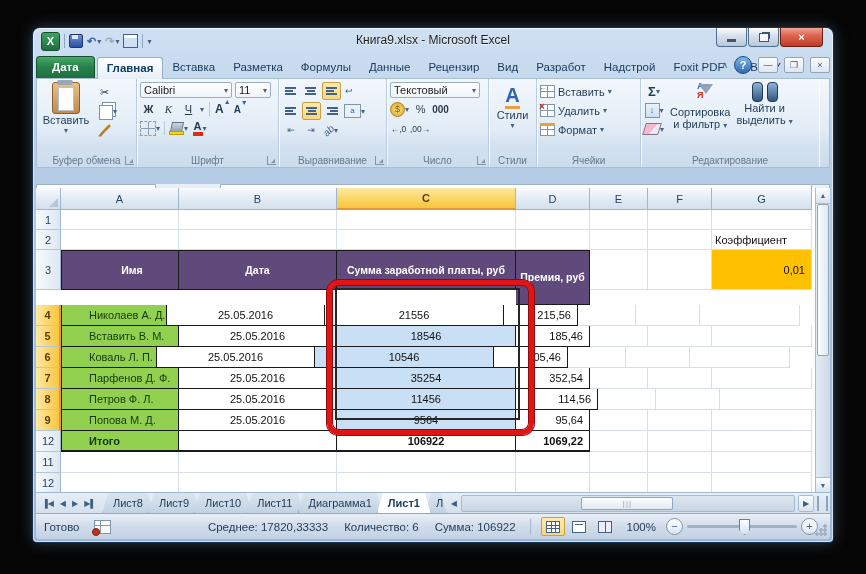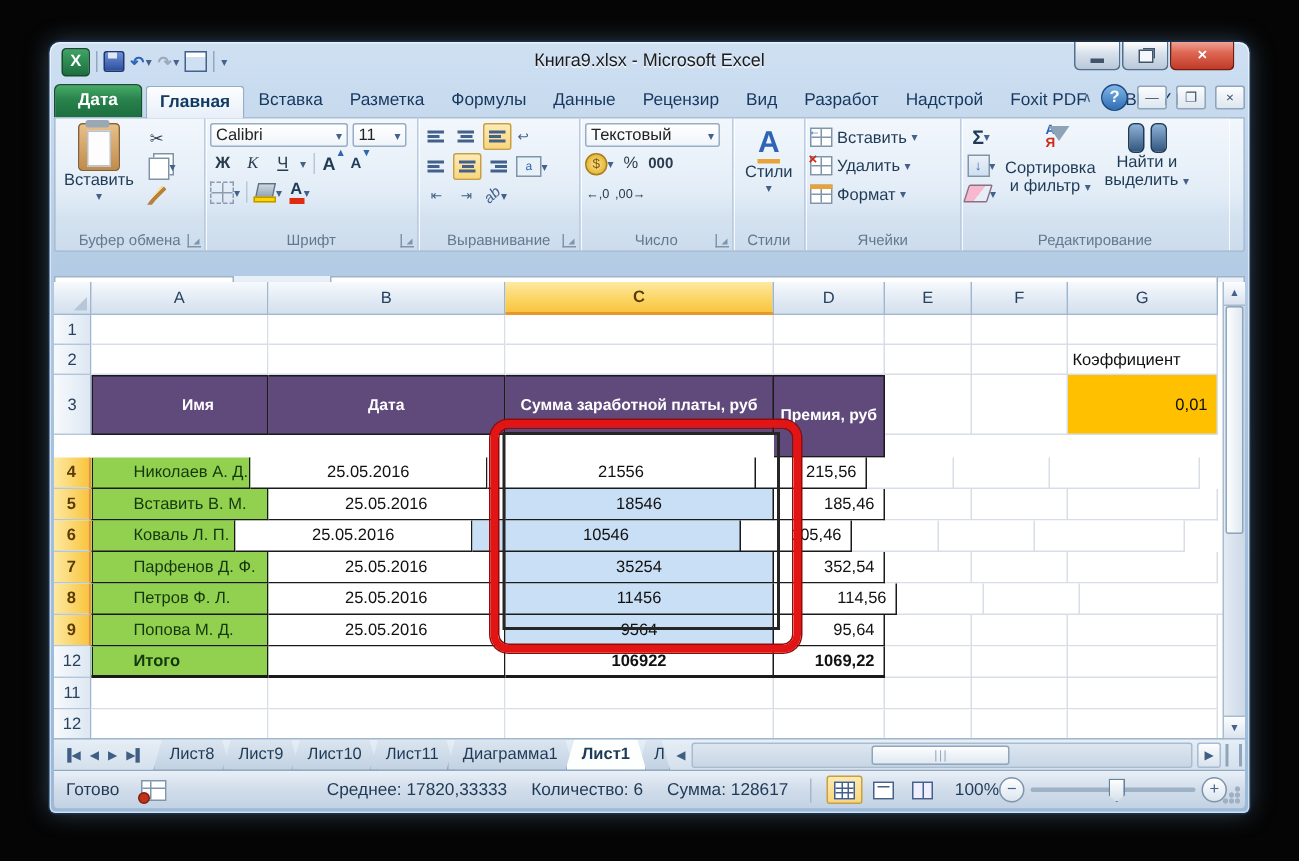--- a/index.html
+++ b/index.html
@@ -187,21 +187,21 @@
   .views{display:flex;gap:2px;align-items:center;margin-right:10px;}
   .vbtn{width:22px;height:17px;border:1px solid transparent;border-radius:2px;display:flex;align-items:center;justify-content:center;}
   .vbtn.on{background:linear-gradient(#fdeab3,#f9d67c);border-color:#c9a040;}
   .vic1{width:12px;height:10px;border:1px solid #44618b;background:
      linear-gradient(#44618b,#44618b) 0 3px/100% 1px no-repeat,
      linear-gradient(#44618b,#44618b) 0 6px/100% 1px no-repeat,
      linear-gradient(#44618b,#44618b) 4px 0/1px 100% no-repeat,
      linear-gradient(#44618b,#44618b) 8px 0/1px 100% no-repeat,#fff;}
   .vic2{width:12px;height:10px;border:1px solid #44618b;background:linear-gradient(#44618b,#44618b) 50% 2px/8px 1px no-repeat,#fff;}
   .vic3{width:12px;height:10px;border:1px solid #44618b;background:linear-gradient(#44618b,#44618b) 6px 0/1px 100% no-repeat,#eef;}
-  .zoomlvl{text-align:right;}
+  .zoomlvl{margin-right:10px;text-align:right;}
   .zctl{display:flex;align-items:center;margin-right:12px;}
   .zbtn{width:15px;height:15px;border-radius:50%;border:1px solid #7e95ab;background:linear-gradient(#fefefe,#dce6f0);
         display:flex;align-items:center;justify-content:center;font-size:11px;color:#44618b;line-height:1;}
   .ztrack{width:110px;height:3px;background:#9fb2c5;border-radius:2px;position:relative;margin:0 4px;}
   .zthumb{position:absolute;left:52px;top:-6px;width:9px;height:14px;background:linear-gradient(#fdfefe,#d5e0eb);border:1px solid #68829e;
           clip-path:polygon(50% 100%,100% 70%,100% 0,0 0,0 70%);}
   .grip{position:absolute;right:2px;bottom:2px;width:14px;height:14px;background:
      radial-gradient(circle at 3px 11px,#9eb0c2 1.5px,transparent 2px),
      radial-gradient(circle at 7px 11px,#9eb0c2 1.5px,transparent 2px),
      radial-gradient(circle at 11px 11px,#9eb0c2 1.5px,transparent 2px),
@@ -643,21 +643,21 @@
       <div class="harrow">▶</div>
       <div class="tabsplitter"></div>
     </div>
 
     <div class="statusbar">
       <span class="ready">Готово</span>
       <span class="macro-ic"></span>
       <div class="stats">
         <span>Среднее: 17820,33333</span>
         <span>Количество: 6</span>
-        <span>Сумма: 128617</span>
+        <span>Сумма: 106922</span>
       </div>
       <div class="sdiv"></div>
       <div class="views">
         <span class="vbtn on">
             <span class="vic1"></span>
           </span>
         <span class="vbtn">
             <span class="vic2"></span>
           </span>
         <span class="vbtn">

